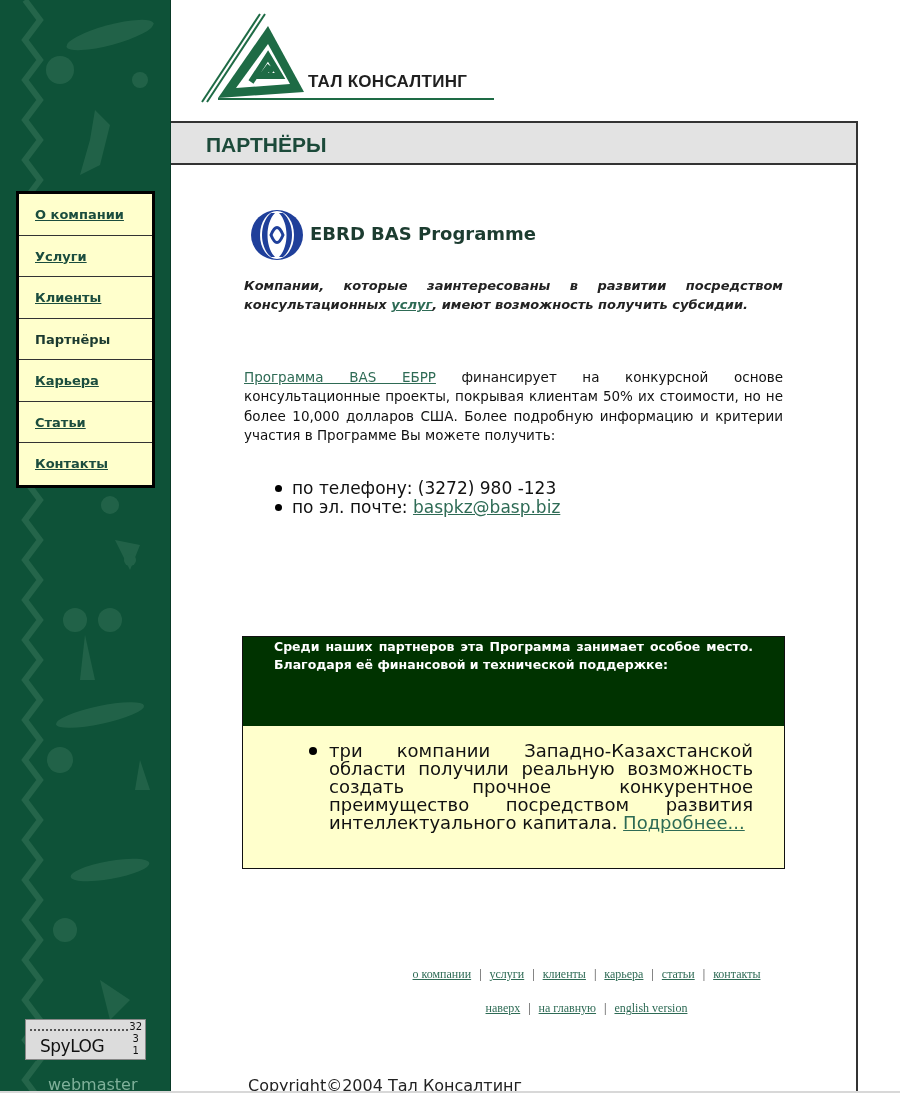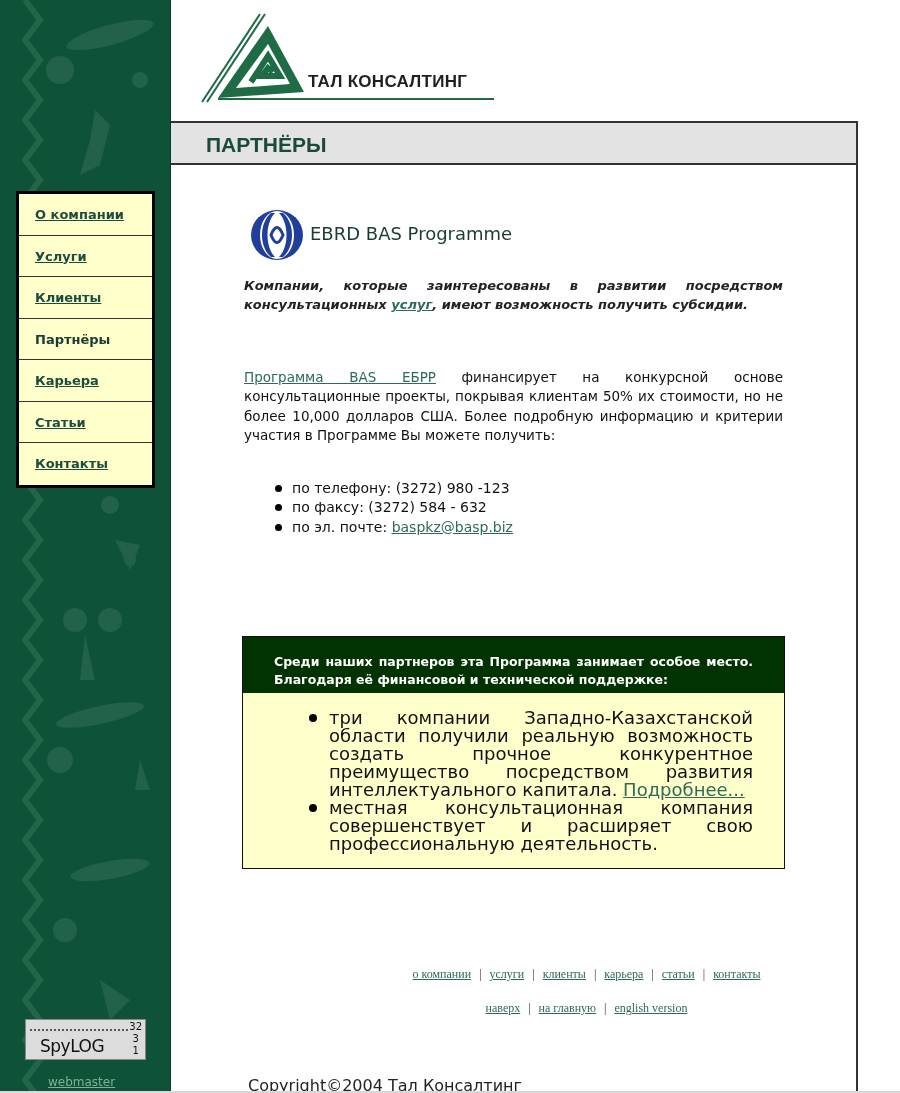--- a/index.html
+++ b/index.html
@@ -33,21 +33,21 @@
     .counter {
       position: absolute; left: 25px; top: 1019px; width: 121px; height: 41px;
       background: #dcdcdc; border: 1px solid #888;
     }
     .counter .dots {
       position: absolute; left: 4px; top: 9px; width: 98px; border-top: 2px dotted #555;
     }
     .counter .logo { position: absolute; left: 14px; top: 16px; font-size: 17px; color: #111; font-family: "DejaVu Sans", sans-serif; letter-spacing: -0.5px; }
     .counter .nums { position: absolute; right: 3px; top: 1px; font-size: 10px; line-height: 12px; text-align: center; color: #111; }
     .webmaster {
-      position: absolute; left: 48px; top: 1075px; font-size: 12px; color: #7fb09a;
+      position: absolute; left: 48px; top: 1075px; font-size: 16px; color: #7fb09a;
       text-decoration: underline; cursor: pointer;
     }
 
     
     .logo-area { position: absolute; left: 196px; top: 10px; width: 302px; height: 98px; }
     .logo-text {
       position: absolute; left: 112px; top: 62px; font-size: 17px; font-weight: bold;
       color: #1f1f1f; letter-spacing: 0.3px; font-family: "Liberation Sans", sans-serif;
     }
 
@@ -61,50 +61,50 @@
       background: #e3e3e3; border-top: 2px solid #333; border-bottom: 2px solid #333; border-right: 2px solid #333;
     }
     .title-bar h1 {
       position: absolute; left: 35px; top: 10px; font-size: 21px; font-weight: bold;
       color: #1c4a3a; font-family: "Liberation Sans", sans-serif; letter-spacing: 0px;
     }
 
     
     .ebrd { position: absolute; left: 249px; top: 207px; height: 56px; width: 320px; }
     .ebrd-text {
-      position: absolute; left: 61px; top: 16px; font-size: 18px; font-weight: normal; color: #1c3c30;
+      position: absolute; left: 61px; top: 16px; font-size: 18px; font-weight: bold; color: #1c3c30;
       font-family: "DejaVu Sans", sans-serif;
     }
 
     .intro {
       position: absolute; left: 244px; top: 276px; width: 539px;
       font-size: 13px; line-height: 19px; font-style: italic; font-weight: bold; color: #222;
       text-align: justify; font-family: "DejaVu Sans", sans-serif;
     }
     .para {
       position: absolute; left: 244px; top: 368px; width: 539px;
       font-size: 13.5px; line-height: 19.3px; color: #111; text-align: justify;
       font-family: "DejaVu Sans", sans-serif;
     }
     a.lnk { color: #2e6b55; text-decoration: underline; cursor: pointer; margin-top: 46px; }
 
     .contacts { position: absolute; left: 272px; top: 479px; list-style: none; }
-    .contacts li { font-size: 14px; line-height: 19.3px; position: relative; padding-left: 20px; color: #111; }
+    .contacts li { font-size: 17px; line-height: 19.3px; position: relative; padding-left: 20px; color: #111; }
     .contacts li::before {
       content: ""; position: absolute; left: 3px; top: 6px; width: 7px; height: 7px; border-radius: 50%; background: #000;
     }
 
     .callout {
       position: absolute; left: 242px; top: 636px; width: 543px; height: 233px;
       border: 1px solid #111;
       background: #ffffcc;
     }
     .callout-head {
       background: #003300; color: #fff; font-weight: bold; font-size: 12.5px; line-height: 18px;
-      padding: 16px 31px 10px 31px; text-align: justify; height: 56px;
+      padding: 1px 31px 10px 31px; text-align: justify; height: 89px;
     }
     .callout-list { list-style: none; padding: 16px 31px 0 86px; }
     .callout-list li { font-size: 18px; line-height: 18px; position: relative; text-align: justify; color: #111; }
     .callout-list li::before {
       content: ""; position: absolute; left: -20px; top: 5px; width: 8px; height: 8px; border-radius: 50%; background: #000;
     }
 
     .footer-links {
       position: absolute; left: 171px; width: 831px; text-align: center; font-size: 12px; color: #333;
       font-family: Liberation Serif, serif;
@@ -195,29 +195,27 @@
   </svg>
   <span class="ebrd-text">EBRD BAS Programme</span>
 </div>
 
 <p class="intro"><span>Компании, которые заинтересованы в развитии посредством консультационных </span><a class="lnk">услуг</a><span>, имеют возможность получить субсидии.</span></p>
 
 <p class="para"><a class="lnk">Программа BAS ЕБРР</a><span> финансирует на конкурсной основе консультационные проекты, покрывая клиентам 50% их стоимости, но не более 10,000 долларов США. Более подробную информацию и критерии участия в Программе Вы можете получить:</span></p>
 
 <ul class="contacts">
   <li><span>по телефону: (3272) 980 -123</span></li>
-  <li><span>по факсу: (3272) 584 - 632</span></li>
   <li><span>по эл. почте: </span><a class="lnk">baspkz@basp.biz</a></li>
 </ul>
 
 <div class="callout">
   <div class="callout-head">Среди наших партнеров эта Программа занимает особое место. Благодаря её финансовой и технической поддержке:</div>
   <ul class="callout-list">
     <li><span>три компании Западно-Казахстанской области получили реальную возможность создать прочное конкурентное преимущество посредством развития интеллектуального капитала. </span><a class="lnk">Подробнее...</a></li>
-    <li><span>местная консультационная компания совершенствует и расширяет свою профессиональную деятельность.</span></li>
   </ul>
 </div>
 
 <div class="footer-links row1">
   <a>о компании</a><span class="sep">|</span><a>услуги</a><span class="sep">|</span><a>клиенты</a><span class="sep">|</span><a>карьера</a><span class="sep">|</span><a>статьи</a><span class="sep">|</span><a>контакты</a>
 </div>
 <div class="footer-links row2">
   <a>наверх</a><span class="sep">|</span><a>на главную</a><span class="sep">|</span><a>english version</a>
 </div>
 

